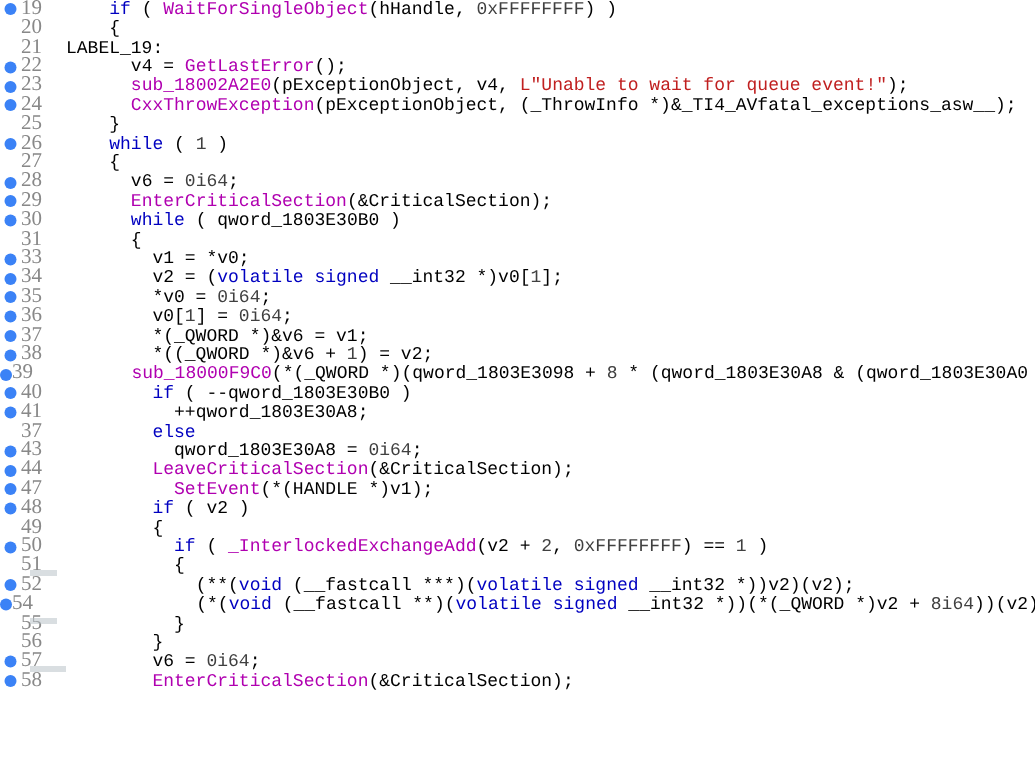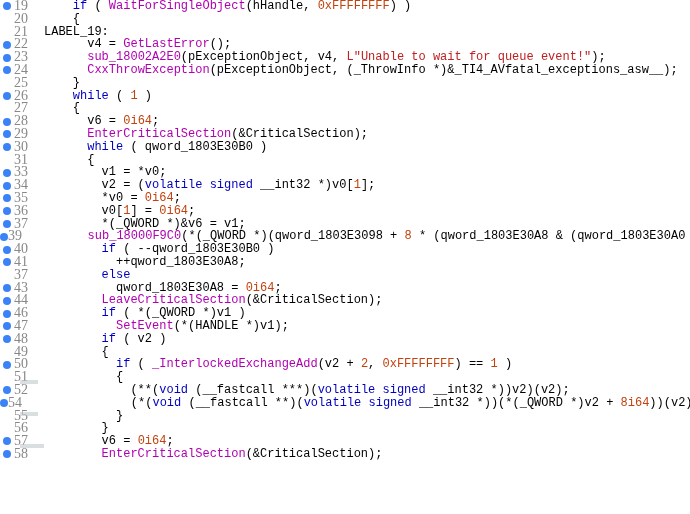--- a/index.html
+++ b/index.html
@@ -41,21 +41,21 @@
       flex: 1;
       padding-left: 4px;
       white-space: pre;
     }
     .line.highlighted .code {
       background: #e8e8e8;
     }
     .kw { color: #0000c0; margin-top: 18px; }
     .fn { color: #b000b0; }
     .str { color: #c02020; }
-    .num { color: #c2410c; }
+    .num { color: #404040; }
     .id { color: #000; }
     .watermark {
       position: absolute;
       left: 20px;
       bottom: 4px;
       color: rgba(180,190,195,0.5);
       font-size: 28px;
       font-weight: bold;
       letter-spacing: 4px;
       font-family: Arial, sans-serif;
@@ -193,20 +193,27 @@
         <div class="bp">
           <div class="bp-dot"></div>
         </div>
         <div class="lineno">37</div>
         <div class="code">        <span class="id">*(_QWORD *)&amp;v6 = v1;</span></div>
       </div>
       <div class="line">
         <div class="bp">
           <div class="bp-dot"></div>
         </div>
+        <div class="lineno">38</div>
+        <div class="code">        <span class="id">*((_QWORD *)&amp;v6 + </span><span class="num">1</span><span class="id">) = v2;</span></div>
+      </div>
+      <div class="line">
+        <div class="bp">
+          <div class="bp-dot"></div>
+        </div>
         <div class="lineno">39</div>
         <div class="code">        <span class="fn">sub_18000F9C0</span><span class="id">(*(_QWORD *)(qword_1803E3098 + </span><span class="num">8</span><span class="id"> * (qword_1803E30A8 &amp; (qword_1803E30A0 - </span></div>
       </div>
       <div class="line">
         <div class="bp">
           <div class="bp-dot"></div>
         </div>
         <div class="lineno">40</div>
         <div class="code">        <span class="kw">if</span><span class="id"> ( --qword_1803E30B0 )</span></div>
       </div>
@@ -228,27 +235,20 @@
         </div>
         <div class="lineno">43</div>
         <div class="code">          <span class="id">qword_1803E30A8 = </span><span class="num">0i64</span><span class="id">;</span></div>
       </div>
       <div class="line">
         <div class="bp">
           <div class="bp-dot"></div>
         </div>
         <div class="lineno">44</div>
         <div class="code">        <span class="fn">LeaveCriticalSection</span><span class="id">(&amp;CriticalSection);</span></div>
-      </div>
-      <div class="line">
-        <div class="bp">
-          <div class="bp-dot"></div>
-        </div>
-        <div class="lineno">46</div>
-        <div class="code">        <span class="kw">if</span><span class="id"> ( *(_QWORD *)v1 )</span></div>
       </div>
       <div class="line">
         <div class="bp">
           <div class="bp-dot"></div>
         </div>
         <div class="lineno">47</div>
         <div class="code">          <span class="fn">SetEvent</span><span class="id">(*(HANDLE *)v1);</span></div>
       </div>
       <div class="line">
         <div class="bp">

